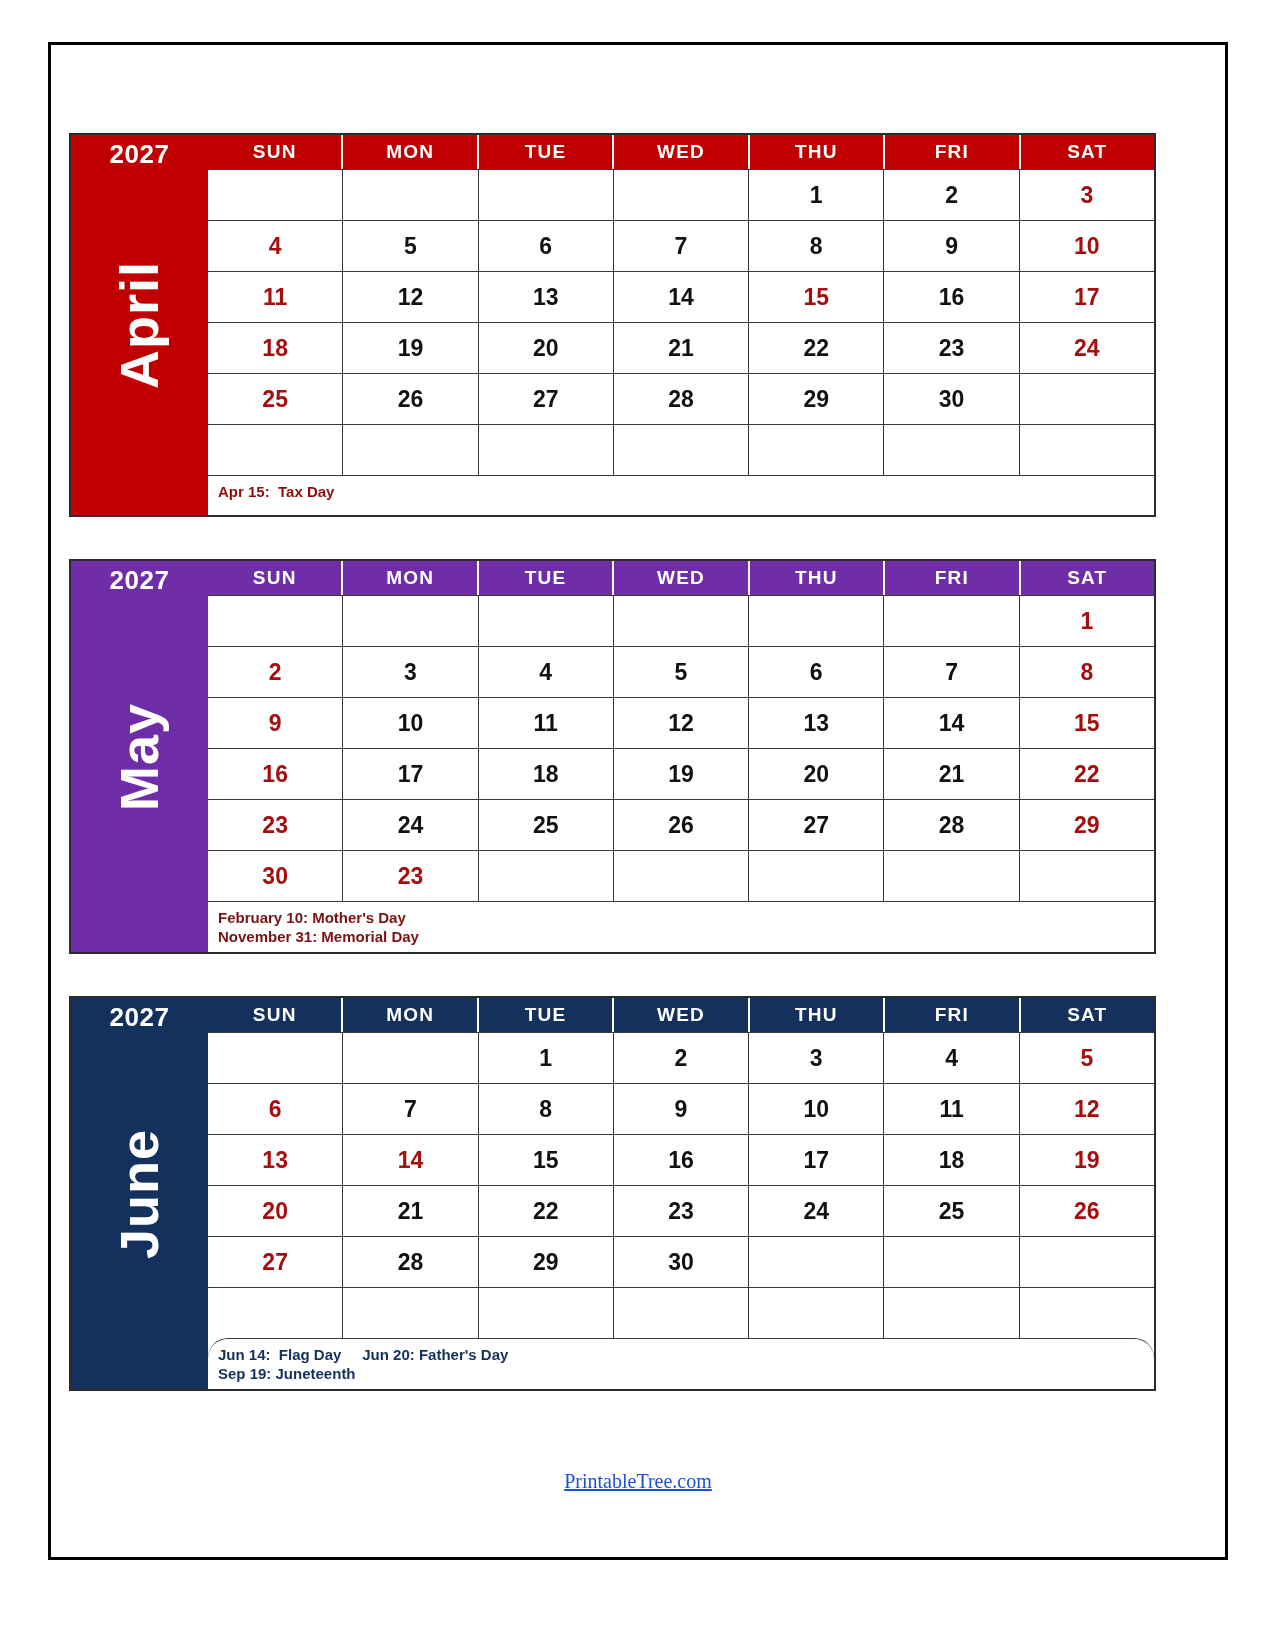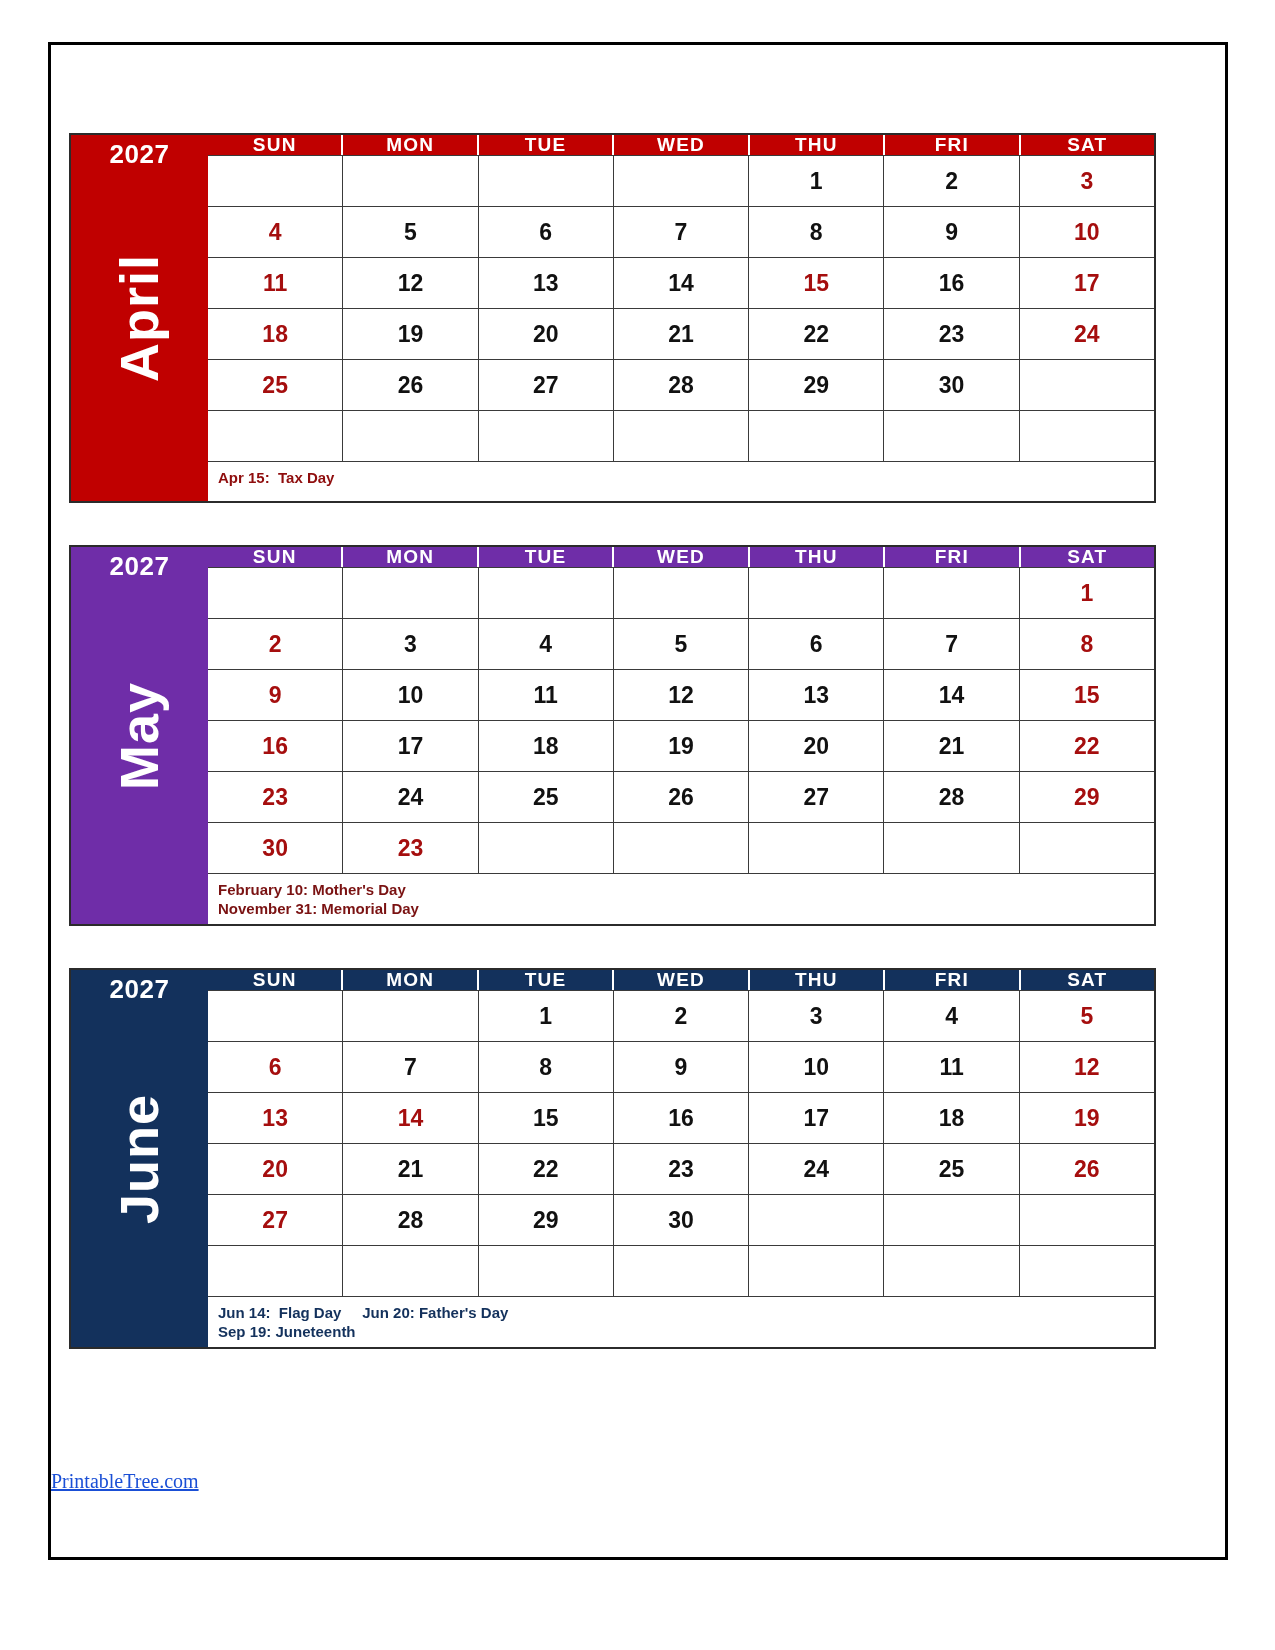--- a/index.html
+++ b/index.html
@@ -70,21 +70,21 @@
     white-space: nowrap;
     letter-spacing: 1px;
   }
   .grid {
     flex: 1 1 auto;
     display: flex;
     flex-direction: column;
   }
   .dow-row {
     display: flex;
-    height: 20px;
+    height: 34px;
   }
   .dow {
     flex: 1 1 0;
     color: #ffffff;
     font-size: 19px;
     font-weight: bold;
     letter-spacing: 1.2px;
     display: flex;
     align-items: center;
     justify-content: center;
@@ -129,28 +129,28 @@
   .m-april .spine { background: #c00000; }
   .m-april .dow-row { background: #c00000; }
   .m-april .notes { color: #8f0d0d; }
 
   .m-may .spine { background: #6f2da8; }
   .m-may .dow-row { background: #6f2da8; }
   .m-may .notes { color: #7a1212; }
 
   .m-june .spine { background: #13315c; }
   .m-june .dow-row { background: #13315c; }
-  .m-june .notes { color: #13315c; }
+  .m-june .notes { color: #13315c; border-radius: 20px; }
 
   .footer {
     position: absolute;
     left: 0;
     bottom: 64px;
     width: 100%;
-    text-align: left;
+    text-align: center;
   }
   .footer a {
     font-size: 20px;
     color: #1a4fd6;
     text-decoration: underline;
     font-family: "Liberation Serif", serif;
   }
 </style>
 </head>
 <body>

